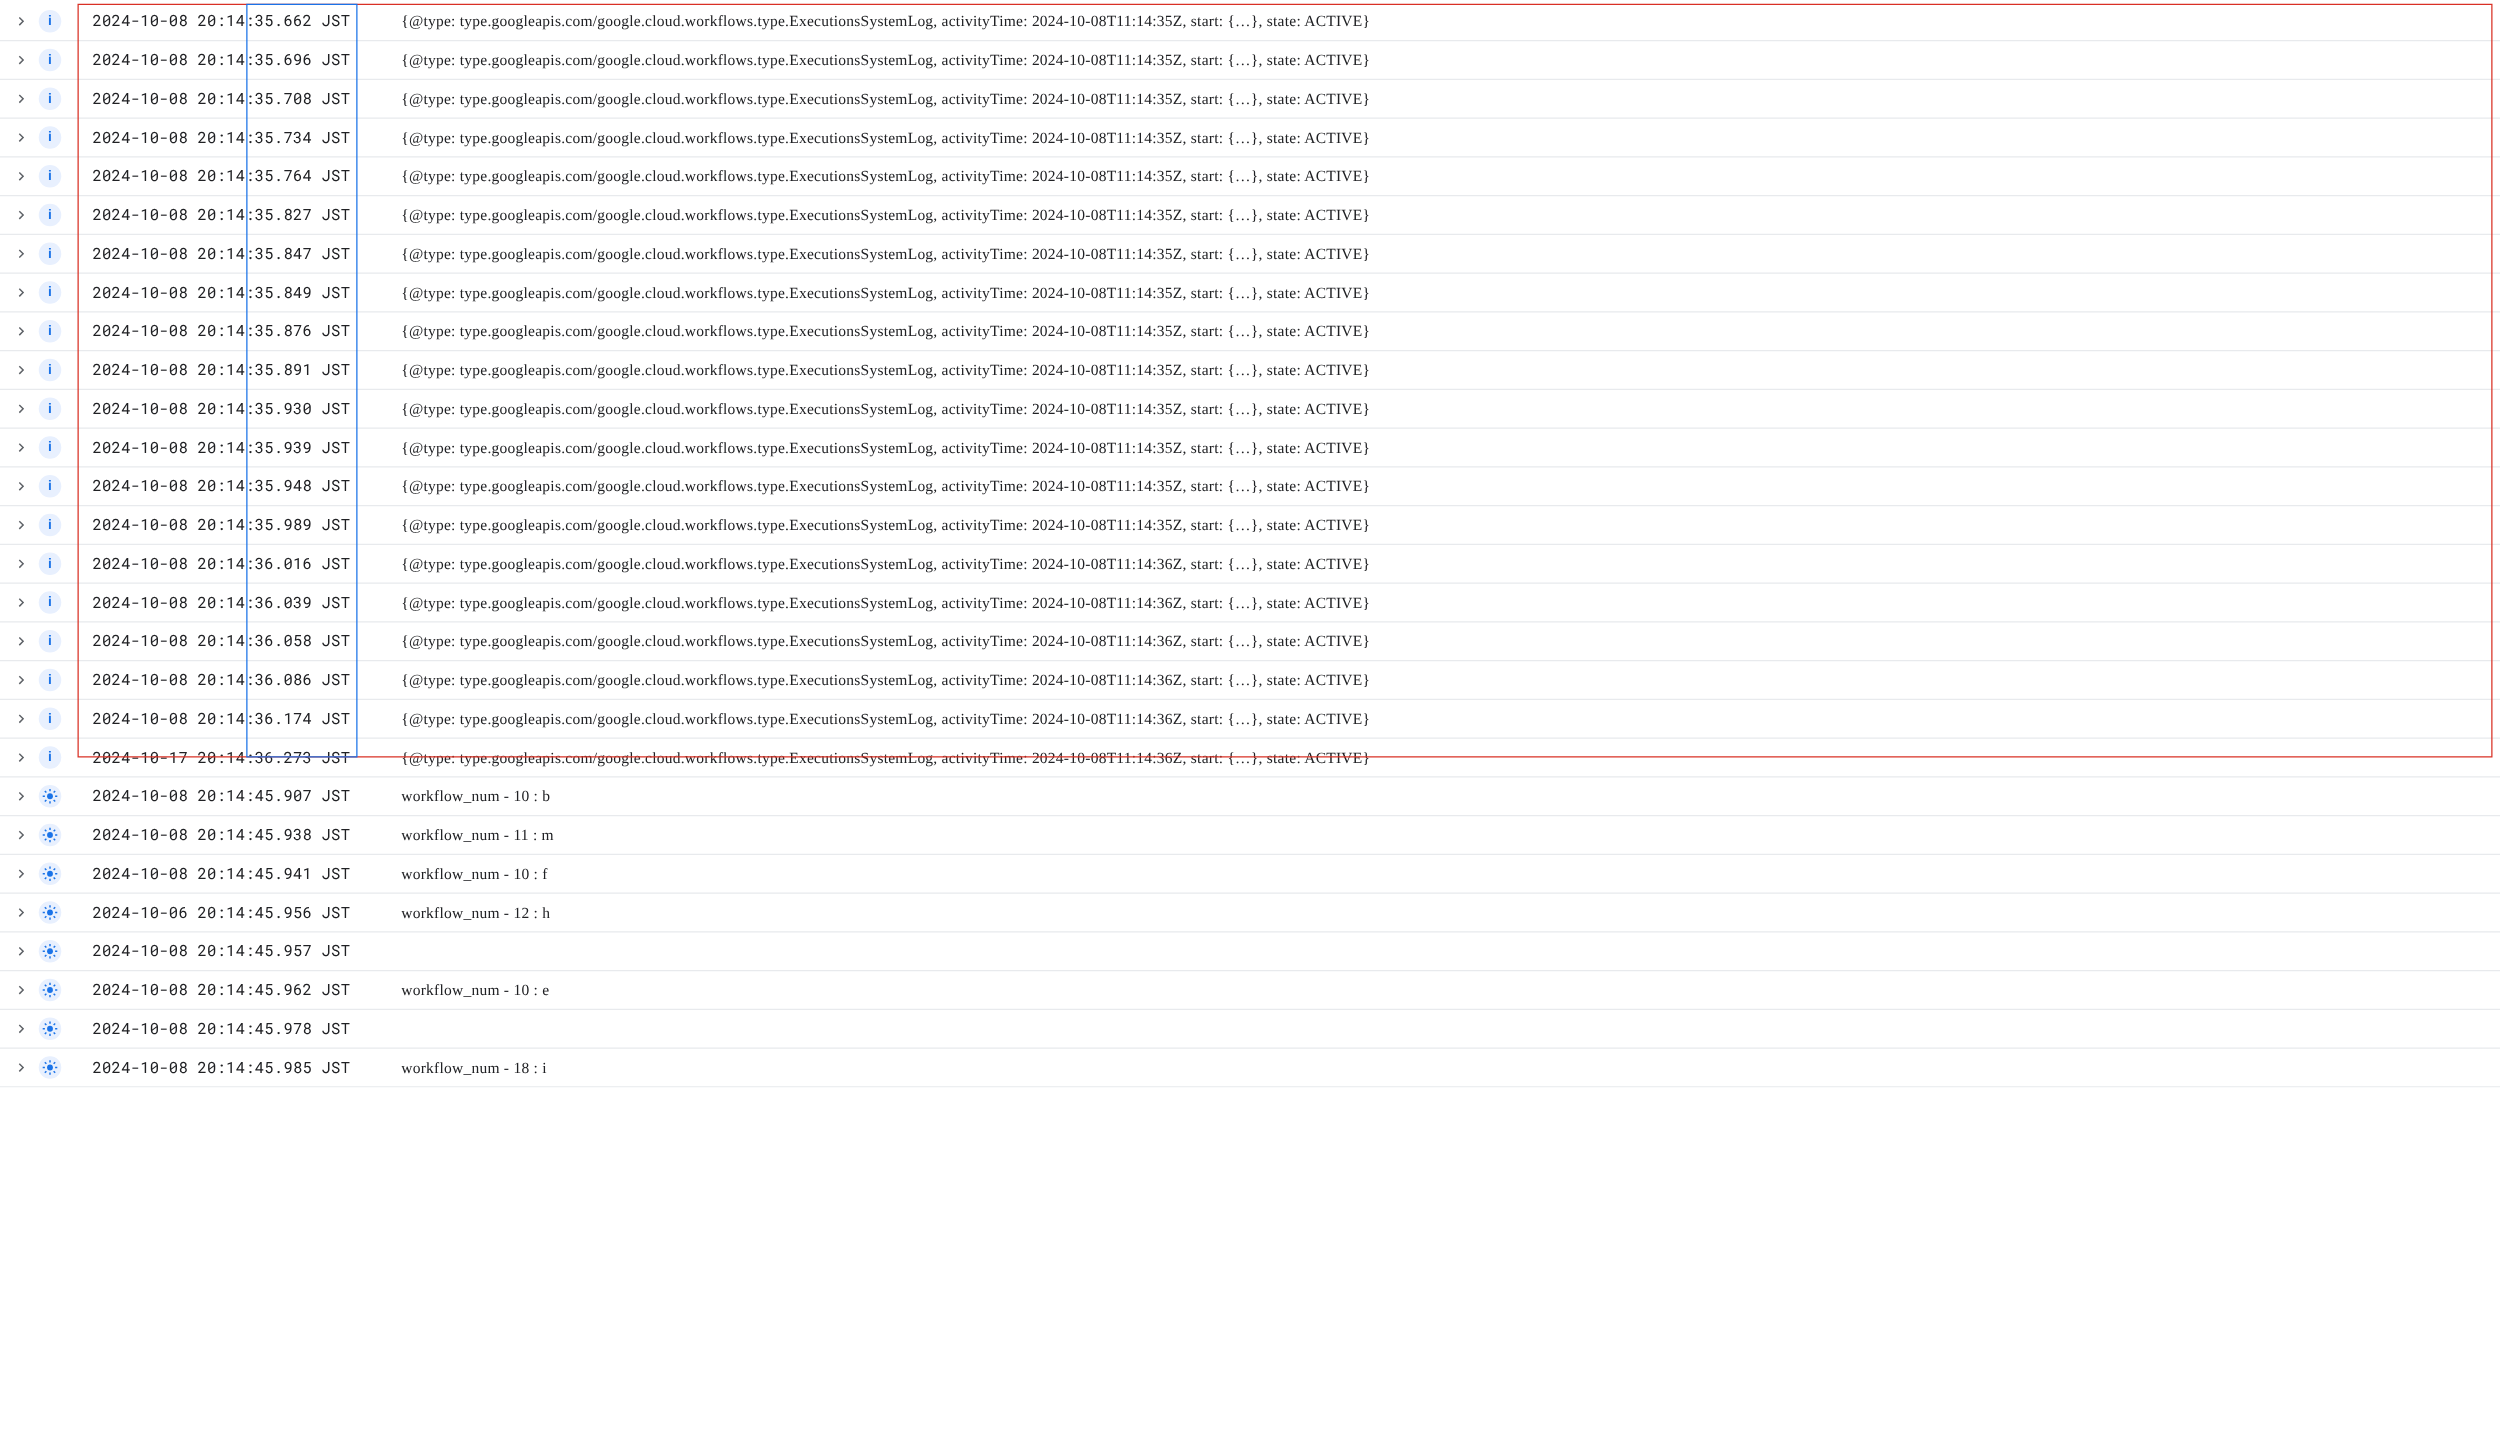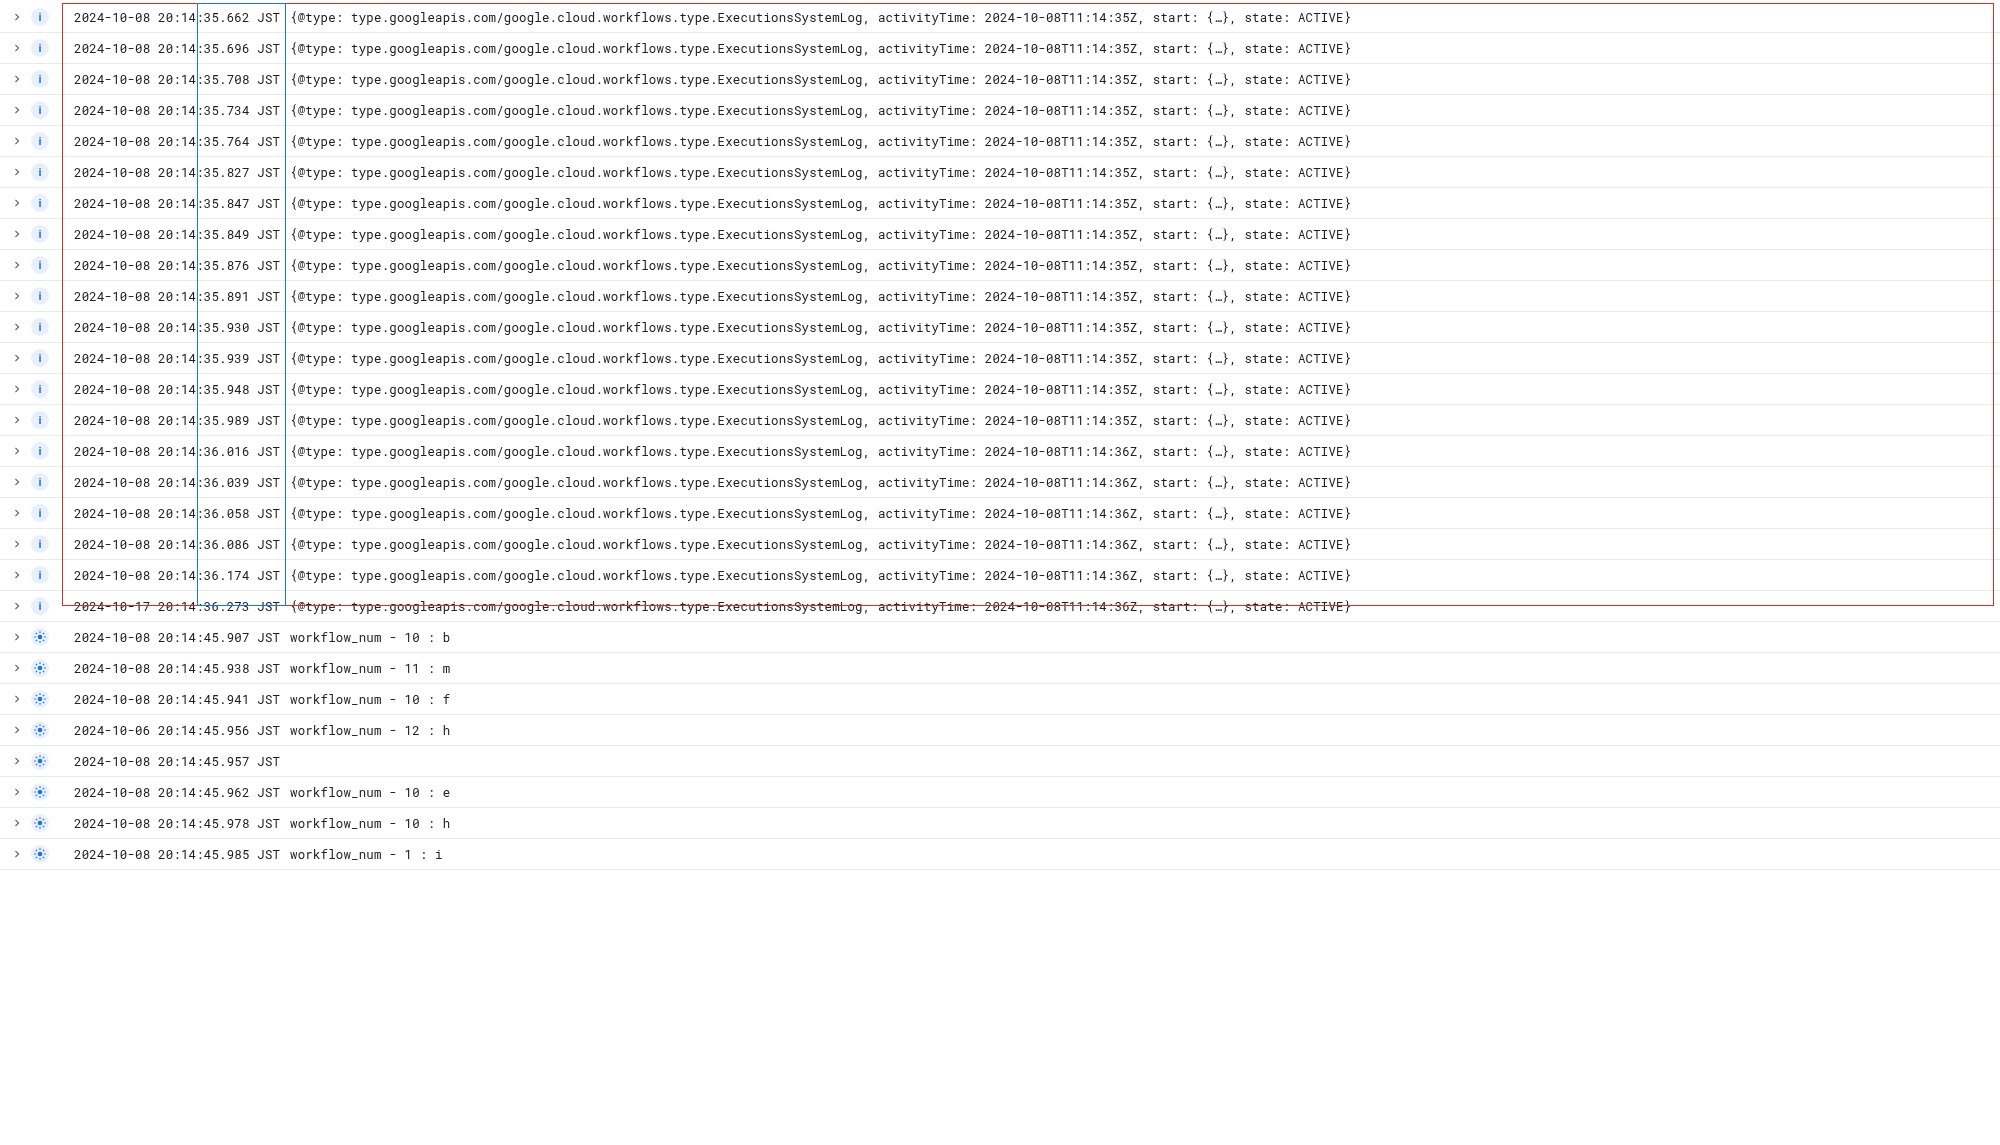--- a/index.html
+++ b/index.html
@@ -34,24 +34,25 @@
     margin-left: 2px;
   }
   .col-ts {
     width: 198px;
     flex: 0 0 auto;
     margin-left: 22px;
     letter-spacing: 0.2px;
   }
   .col-msg {
     flex: 1 1 auto;
-    margin-left: 18px;
+    margin-left: 49px;
     overflow: hidden;
     text-overflow: ellipsis;
     letter-spacing: 0.2px;
+    font-family: Liberation Serif, serif;
   }
   .sev-badge {
     width: 18px;
     height: 18px;
     border-radius: 50%;
     font-size: 11px;
     font-weight: 700;
     display: flex;
     align-items: center;
     justify-content: center;
@@ -566,21 +567,20 @@
               <line x1="19" y1="12" x2="22" y2="12"></line>
               <line x1="4.9" y1="4.9" x2="7" y2="7"></line>
               <line x1="17" y1="17" x2="19.1" y2="19.1"></line>
               <line x1="4.9" y1="19.1" x2="7" y2="17"></line>
               <line x1="17" y1="7" x2="19.1" y2="4.9"></line>
             </g>
           </svg>
         </span>
       </div>
       <div class="col-ts">2024-10-08 20:14:45.978 JST</div>
-      <div class="col-msg">workflow_num - 10 : h</div>
     </div>
     <div class="log-row">
       <div class="col-exp">
         <span>
           <svg class="chevron" viewBox="0 0 24 24">
             <path d="M8.59 16.59 13.17 12 8.59 7.41 10 6l6 6-6 6z"></path>
           </svg>
         </span>
       </div>
       <div class="col-sev">
@@ -594,15 +594,15 @@
               <line x1="19" y1="12" x2="22" y2="12"></line>
               <line x1="4.9" y1="4.9" x2="7" y2="7"></line>
               <line x1="17" y1="17" x2="19.1" y2="19.1"></line>
               <line x1="4.9" y1="19.1" x2="7" y2="17"></line>
               <line x1="17" y1="7" x2="19.1" y2="4.9"></line>
             </g>
           </svg>
         </span>
       </div>
       <div class="col-ts">2024-10-08 20:14:45.985 JST</div>
-      <div class="col-msg">workflow_num - 1 : i</div>
+      <div class="col-msg">workflow_num - 18 : i</div>
     </div>
   </div>
 
 </body></html>

